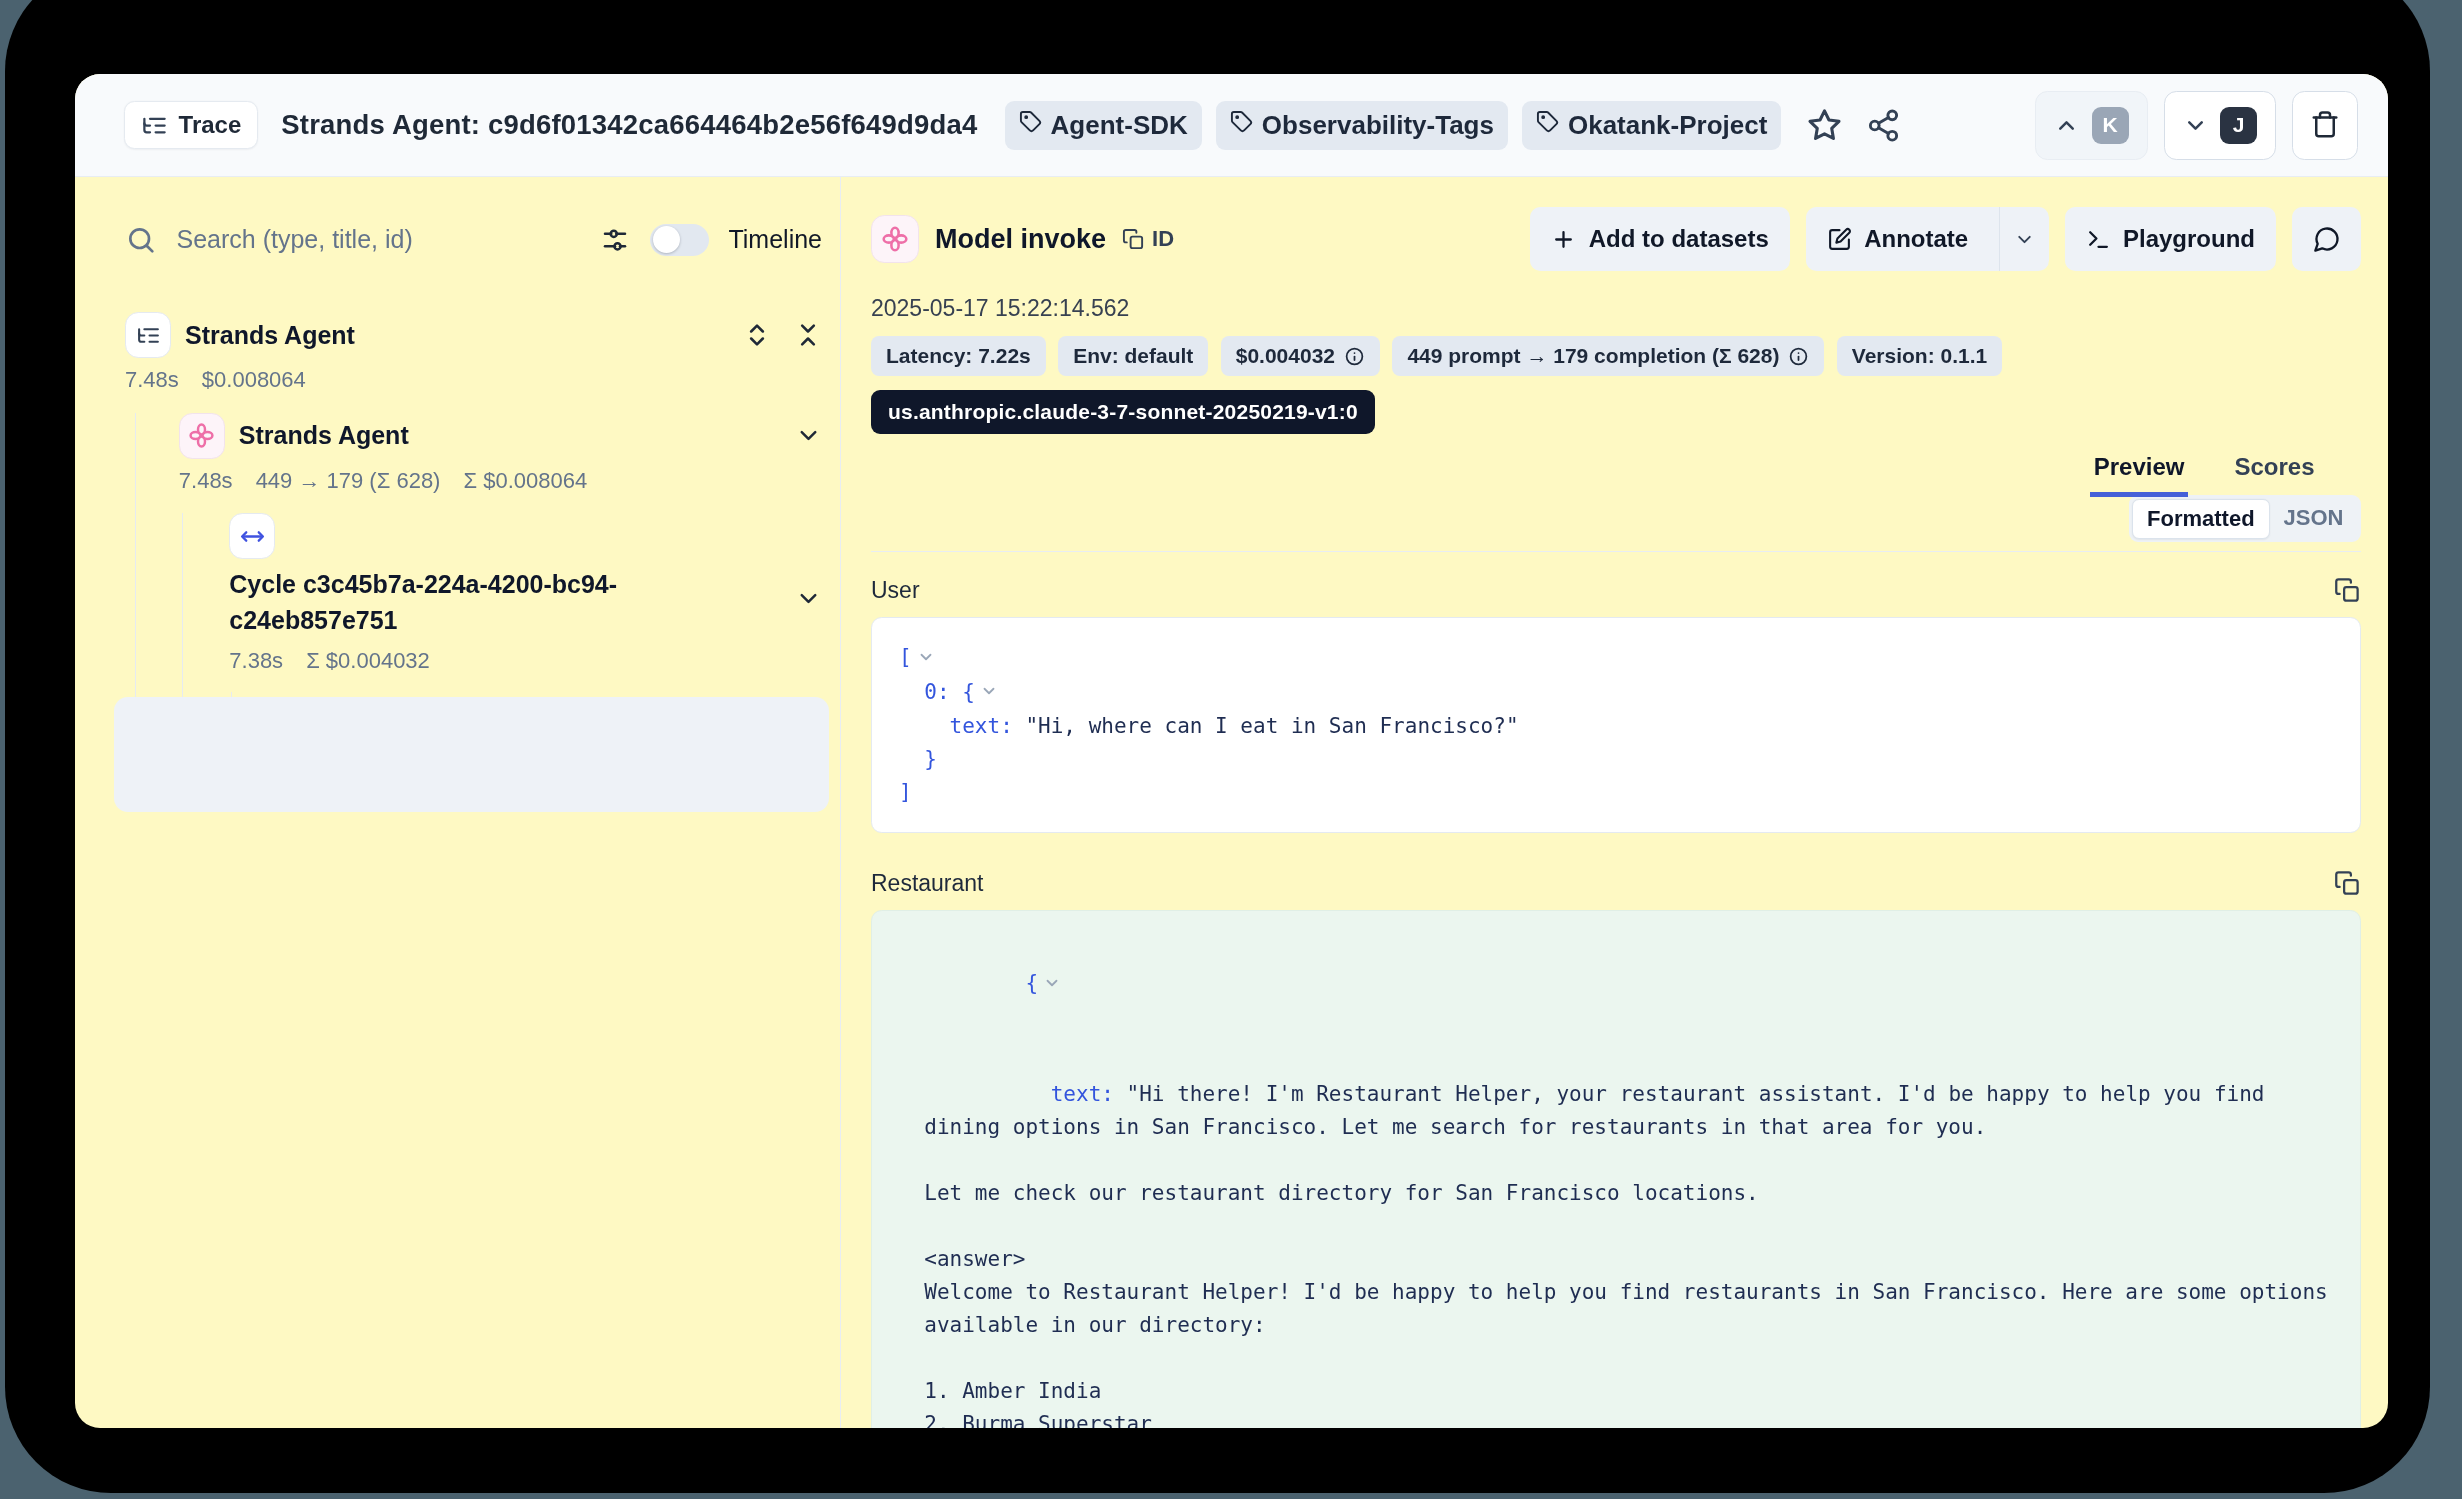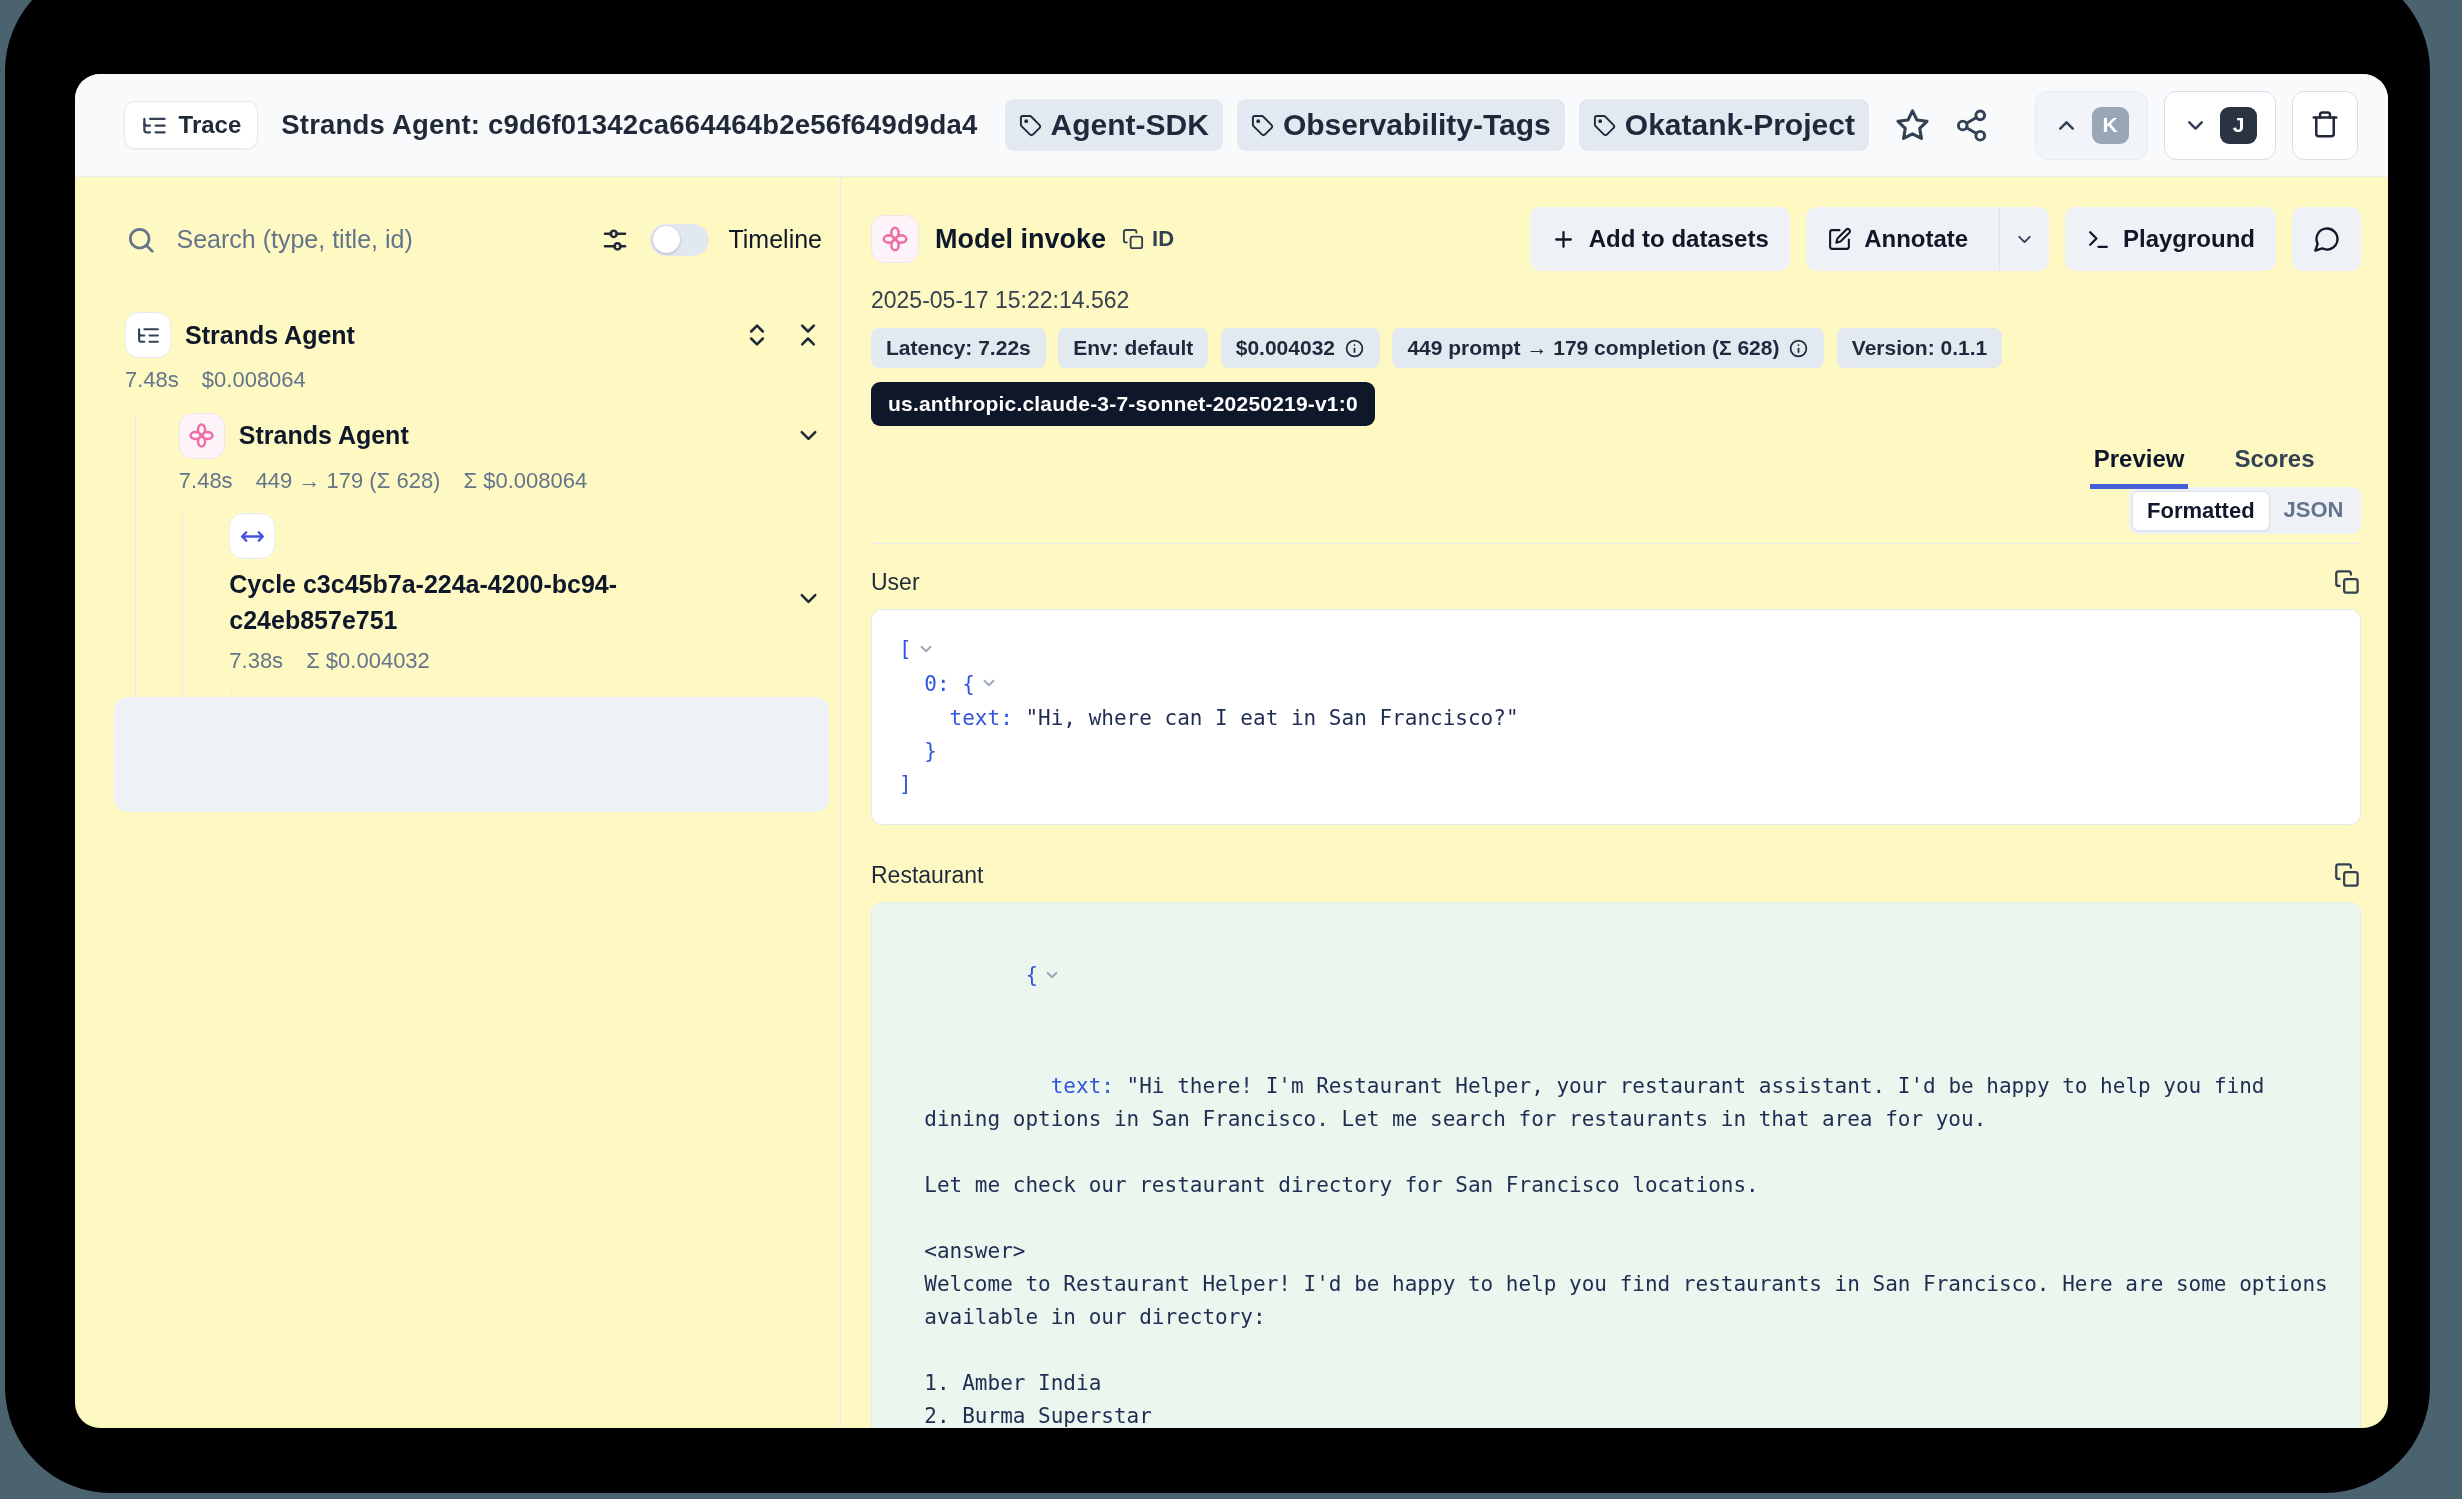--- a/index.html
+++ b/index.html
@@ -10,22 +10,22 @@
             border-radius:25px; overflow:hidden; display:flex; flex-direction:column; }
 
   
   .win-header { flex:none; height:103px; background:#f8fafc; border-bottom:0.9px solid #e8edf3;
                 display:flex; align-items:center; padding:0 30px 0 49px; }
   .trace-badge { display:flex; align-items:center; gap:10.6px; background:#fff; border:1.8px solid #e5eaf0;
                  border-radius:10.6px; padding:9px 16px; box-shadow:0 0.9px 1.8px rgba(16,24,40,.05);
                  font-size:24px; font-weight:700; color:#1f2937; }
   .win-title { font-size:27.5px; font-weight:700; color:#1f2937; margin-left:23px; letter-spacing:0.2px; }
   .tags { display:flex; gap:14px; margin-left:27px; }
-  .tag-pill { display:flex; align-items:center; gap:9px; background:#e3e9f1; border-radius:9px;
-              padding:9px 14px; font-size:30px; font-weight:600; color:#1e293b; }
+  .tag-pill { display:flex; gap:9px; background:#e3e9f1; border-radius:9px;
+              padding:9px 14px; font-size:26px; font-weight:600; color:#1e293b; }
   .hdr-icons { display:flex; align-items:center; gap:23px; margin-left:25px; color:#334155; }
   .nav-group { margin-left:auto; display:flex; align-items:center; gap:16px; }
   .nav-btn { display:flex; align-items:center; gap:12.4px; height:69px; padding:0 18px; border-radius:12.4px;
              background:#fff; border:1.8px solid #d6dee8; color:#334155; }
   .nav-btn.muted { background:#f1f5f9; border-color:#e8edf3; }
   .chip { width:37px; height:37px; border-radius:9px; display:flex; align-items:center; justify-content:center;
           color:#fff; font-size:21px; font-weight:700; }
   .chip.k { background:#9aa6b6; } .chip.j { background:#2a3342; }
   .icon-btn { width:66px; height:69px; border-radius:12.4px; background:#fff; border:1.8px solid #d6dee8;
               display:flex; align-items:center; justify-content:center; color:#1f2937; }
@@ -70,21 +70,21 @@
   .obs-title { font-size:27px; font-weight:700; color:#0f172a; margin-left:16px; }
   .id-chip { display:flex; align-items:center; gap:7px; margin-left:16px; color:#334155; font-size:22px; font-weight:600; }
   .actions { margin-left:auto; display:flex; align-items:center; gap:16px; }
   .btn { display:flex; align-items:center; gap:12.4px; background:#eef2f7; border-radius:10.6px; height:64px;
          padding:0 21px; font-size:24px; font-weight:600; color:#101828; }
   .split { padding:0; overflow:hidden; }
   .split .main-part { display:flex; align-items:center; gap:12.4px; padding:0 18px 0 21px; height:100%; }
   .split .chev-part { border-left:1.8px solid #dde4ec; height:100%; display:flex; align-items:center; padding:0 14px; color:#334155; }
   .chat-btn { width:69px; padding:0; justify-content:center; }
 
-  .timestamp { margin-top:16px; font-size:23px; color:#374151; font-weight:500; }
+  .timestamp { margin-top:24px; font-size:23px; color:#374151; font-weight:500; }
   .meta-badges { display:flex; gap:12.4px; margin-top:14px; flex-wrap:wrap; }
   .meta-badge { display:flex; align-items:center; gap:9px; background:#e3e9f1; border-radius:8px;
                 padding:8px 15px; font-size:21px; font-weight:600; color:#1e293b; }
   .meta-badge .info { color:#1e293b; display:flex; }
   .model-badge { display:inline-block; margin-top:14px; background:#0f172a; color:#fff; border-radius:9px;
                  padding:9.8px 17px; font-size:21px; font-weight:600; letter-spacing:0.2px; }
 
   .tabbar { display:flex; align-items:flex-end; border-bottom:1.8px solid #e8edf3; margin-top:19.5px;flex-direction:column; }
   .tab { font-size:24px; font-weight:600; color:#334155; padding:0 3.5px 14px; margin-right:43px; position:relative; }
   .tab.active { color:#0f172a; }

